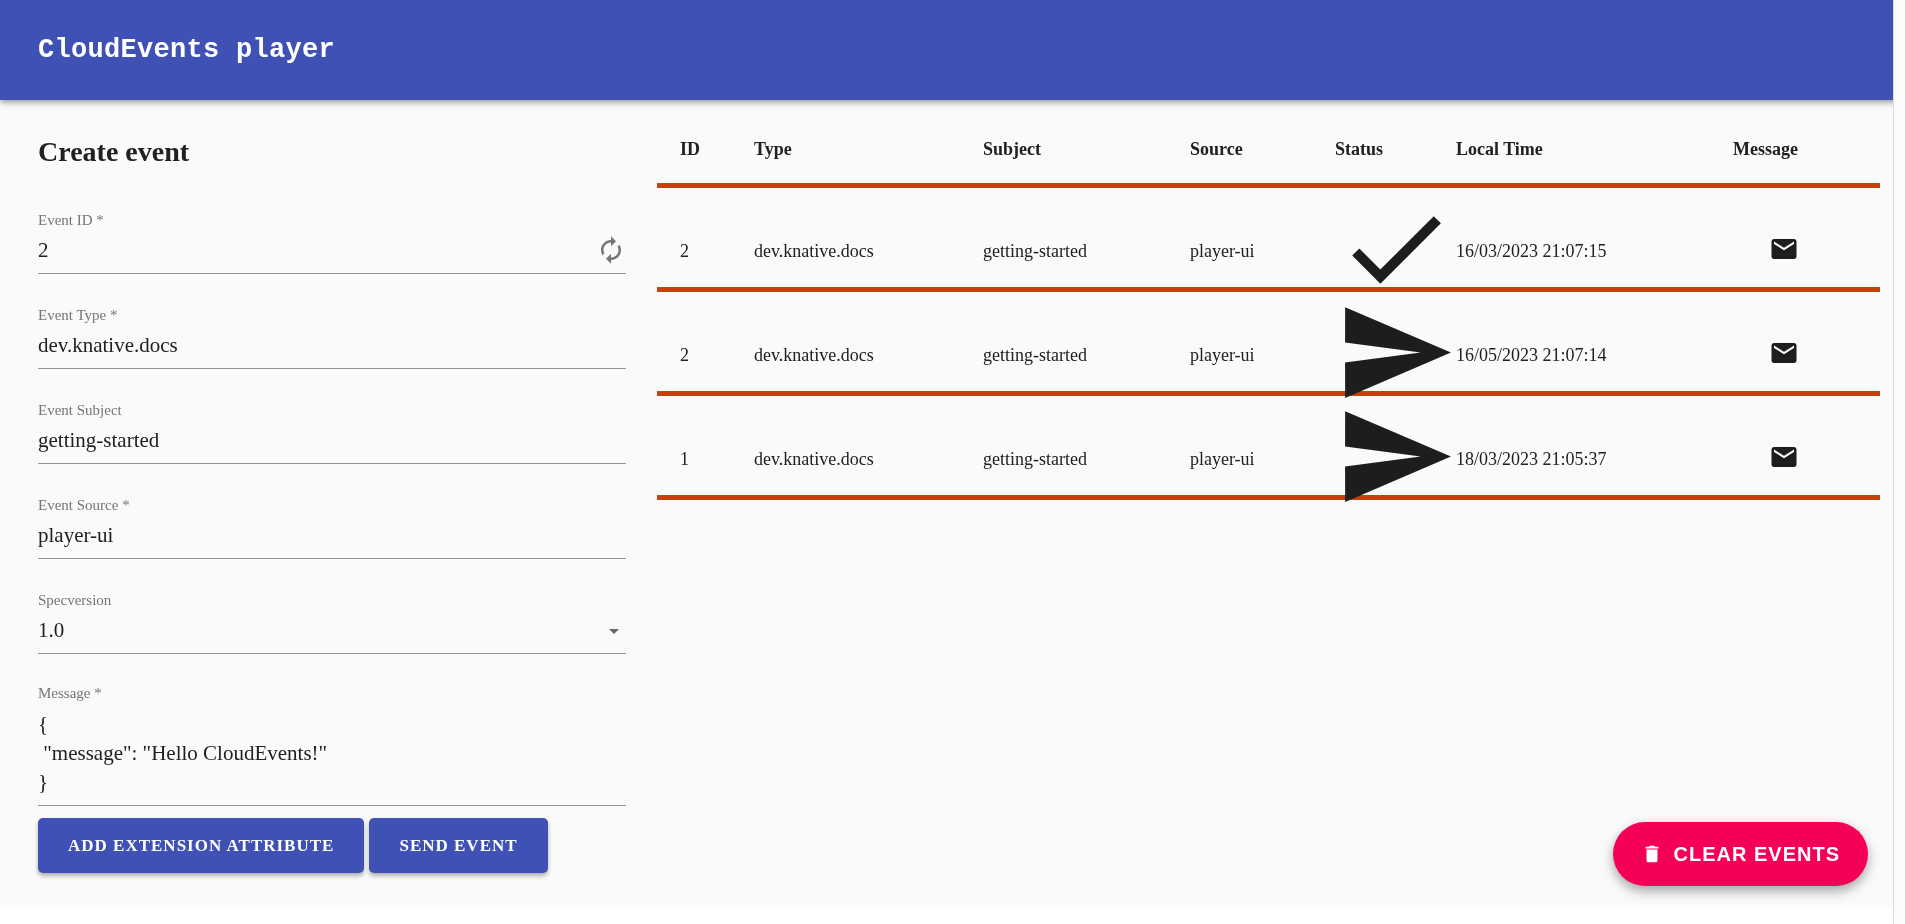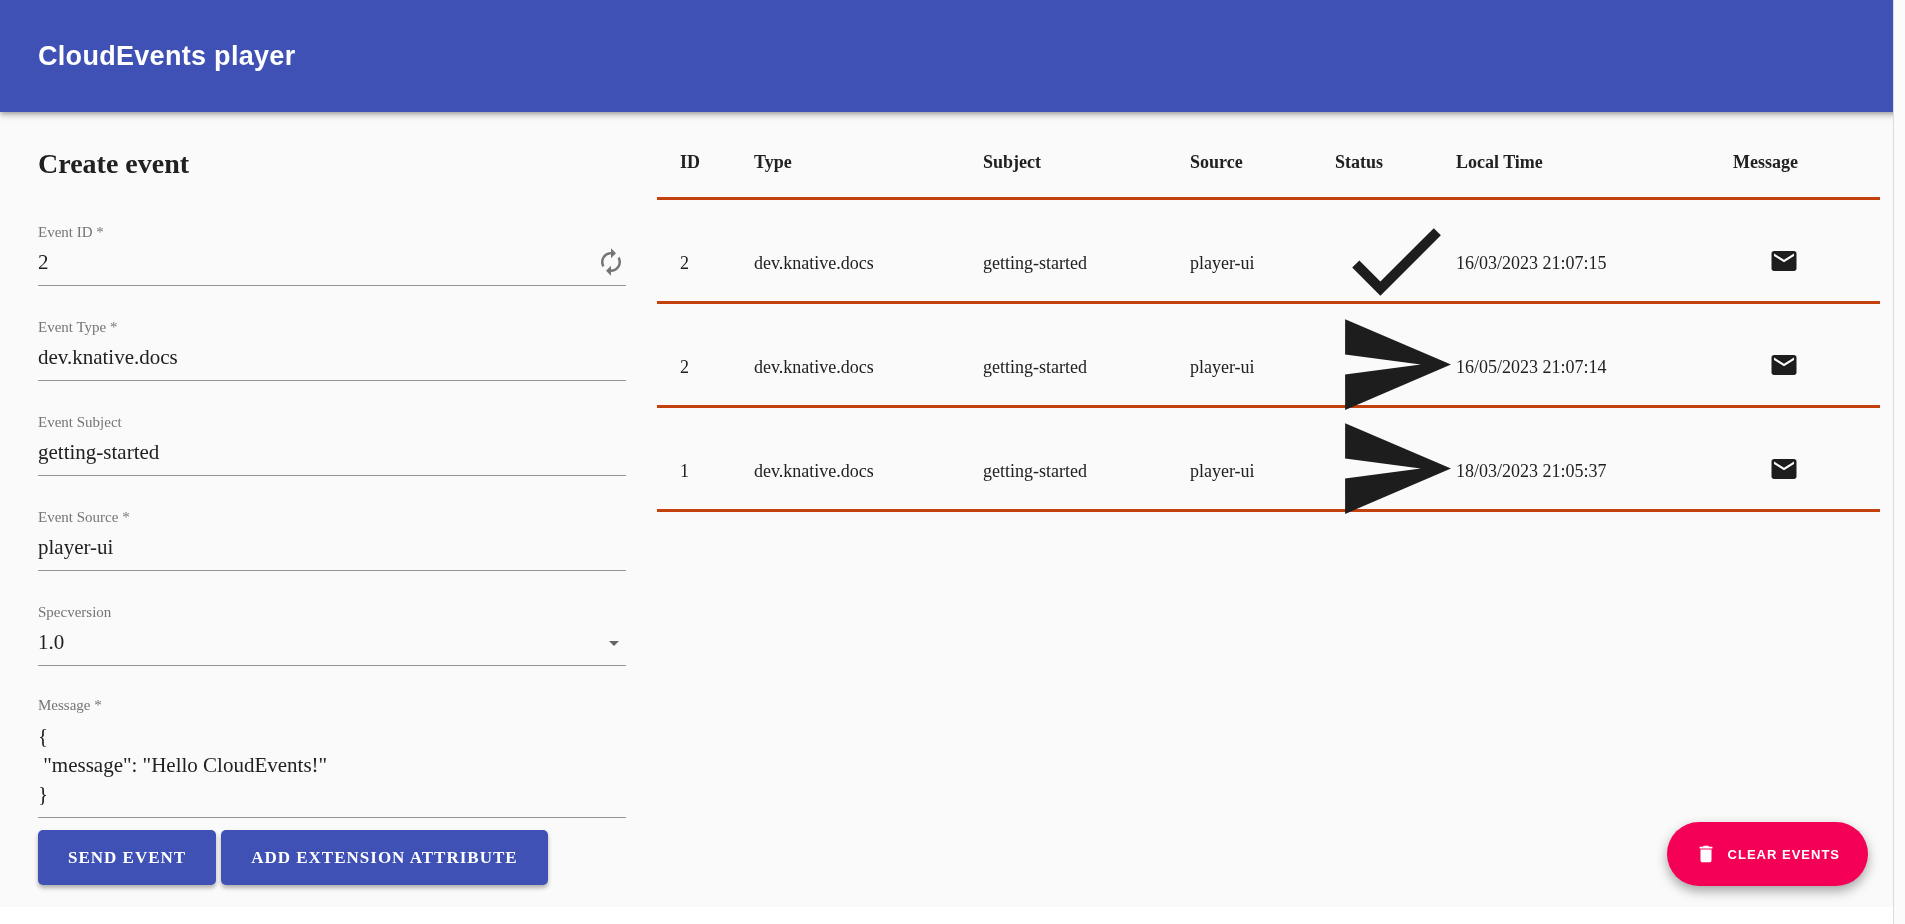--- a/index.html
+++ b/index.html
@@ -6,23 +6,24 @@
   html,body { width:1905px; height:924px; overflow:hidden; }
   body {
     font-family:"Liberation Sans","DejaVu Sans",sans-serif;
     background:#ffffff; color:#212121;
   }
   .app { position:relative; width:1905px; height:924px; background:#ffffff; }
   .page-bg { position:absolute; inset:0; height:907px; background:#FAFAFA; }
 
   
   .appbar {
-    position:relative; z-index:5; height:112px; background:#3F51B5;
+    position:relative; z-index:5; height:100px; background:#3F51B5;
     display:flex; align-items:center; padding-left:38px;
     box-shadow:0 2px 4px -1px rgba(0,0,0,.2), 0 4px 5px 0 rgba(0,0,0,.14), 0 1px 10px 0 rgba(0,0,0,.12);
+    font-family:Liberation Mono, monospace;
   }
   .appbar h1 { color:#fff; font-size:27px; font-weight:bold; letter-spacing:.3px; }
 
   
   main { position:relative; display:flex; padding-left:38px;font-family:Liberation Serif, serif; }
   .create { width:588px; flex:none; }
   .activity { flex:1; margin-left:31px; padding-right:25px; }
   h2 { margin-top:37px; font-size:28px; line-height:30px; font-weight:bold; color:#212121; }
 
   
@@ -52,40 +53,40 @@
     background:#3F51B5; color:#fff; border-radius:5px;
     font-family:inherit; font-size:17px; font-weight:bold; letter-spacing:1px;
     padding:0 30px; box-shadow:0 3px 4px rgba(0,0,0,.3);
   }
 
   
   .table { margin-top:16px; }
   .trow {
     display:grid; align-items:center;
     grid-template-columns:97px 229px 207px 145px 121px 277px 1fr;
-    border-bottom:3px solid #c2410c;
+    border-bottom:5px solid #c2410c;
   }
   .trow > :first-child { padding-left:23px; }
   .thead { height:72px; }
   .thead .cell { font-weight:bold; font-size:18px; color:#212121; }
   .tbody-row { height:104px; }
   .cell { font-size:18px; color:#212121; }
   .status-icon { width:32px; height:32px; color:#1d1d1d; }
   .status-icon svg { width:100%; height:100%; }
   .msg-cell { padding-left:32px; }
   .email-btn { width:40px; height:40px; border:none; background:transparent; cursor:pointer; color:#1d1d1d; padding:0; }
   .email-btn svg { width:38px; height:30px; display:block; }
 
   
   .fab {
     position:absolute; right:37px; bottom:38px; z-index:8;
     height:64px; padding:0 28px; border:none; border-radius:32px; cursor:pointer;
     background:#F50057; color:#fff;
     display:flex; align-items:center; gap:11px;
-    font-family:inherit; font-size:13px; font-weight:bold; letter-spacing:1px;
+    font-family:inherit; font-size:20px; font-weight:bold; letter-spacing:1px;
     box-shadow:0 5px 12px rgba(0,0,0,.35);
   }
   .fab svg { width:22px; height:24px; }
 
   
   .scrollbar {
     position:absolute; top:0; right:0; width:12px; height:924px; z-index:20;
     background:#fbfbfb; border-left:1px solid #dcdcdc;
   }
 </style>
@@ -156,22 +157,22 @@
           <div class="control">
             <textarea spellcheck="false" style="">{
  "message": "Hello CloudEvents!"
 }</textarea>
           </div>
         </div>
 
       </div>
 
       <div class="btn-row">
+        <button class="btn">ADD EXTENSION ATTRIBUTE</button>
         <button class="btn">SEND EVENT</button>
-        <button class="btn">ADD EXTENSION ATTRIBUTE</button>
       </div>
     </section>
 
     <section class="activity">
 
       <div class="table">
 
         <div class="trow thead">
           <div class="cell">ID</div>
           <div class="cell">Type</div>

